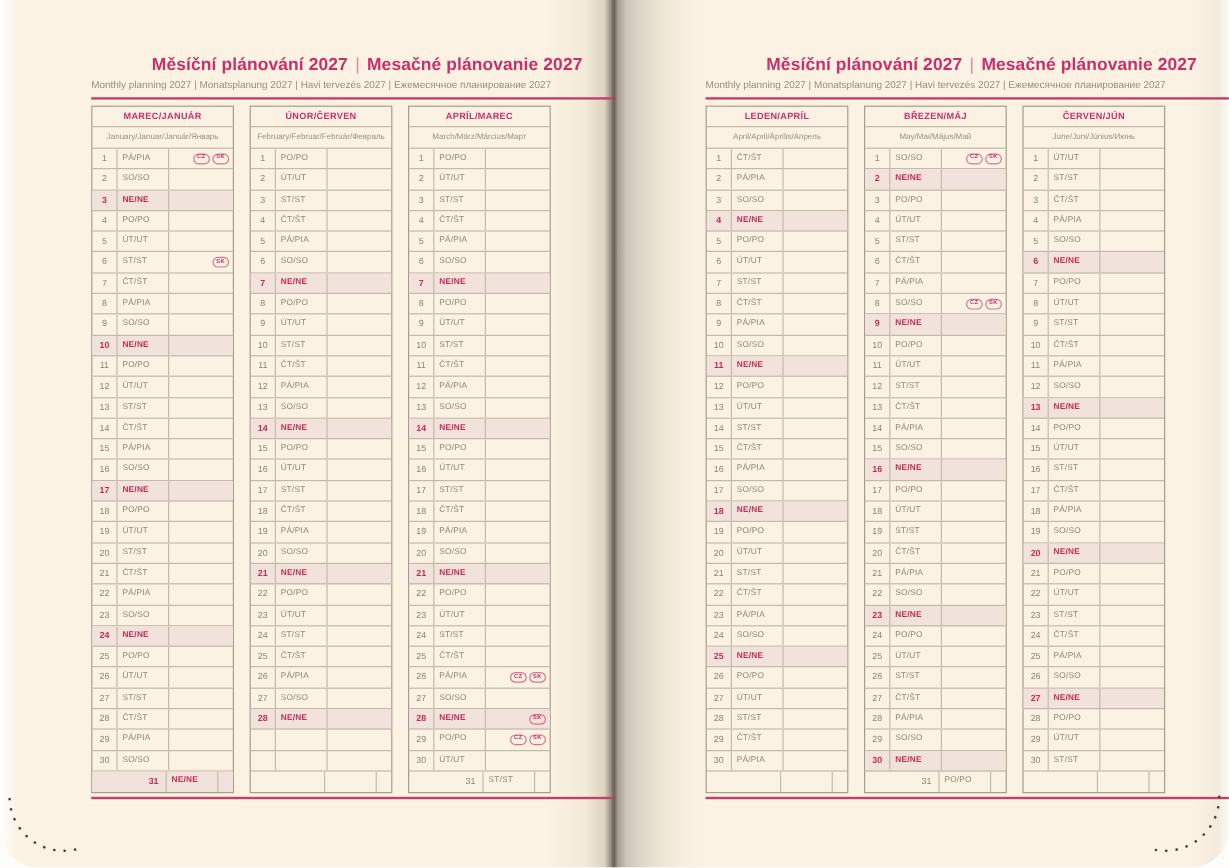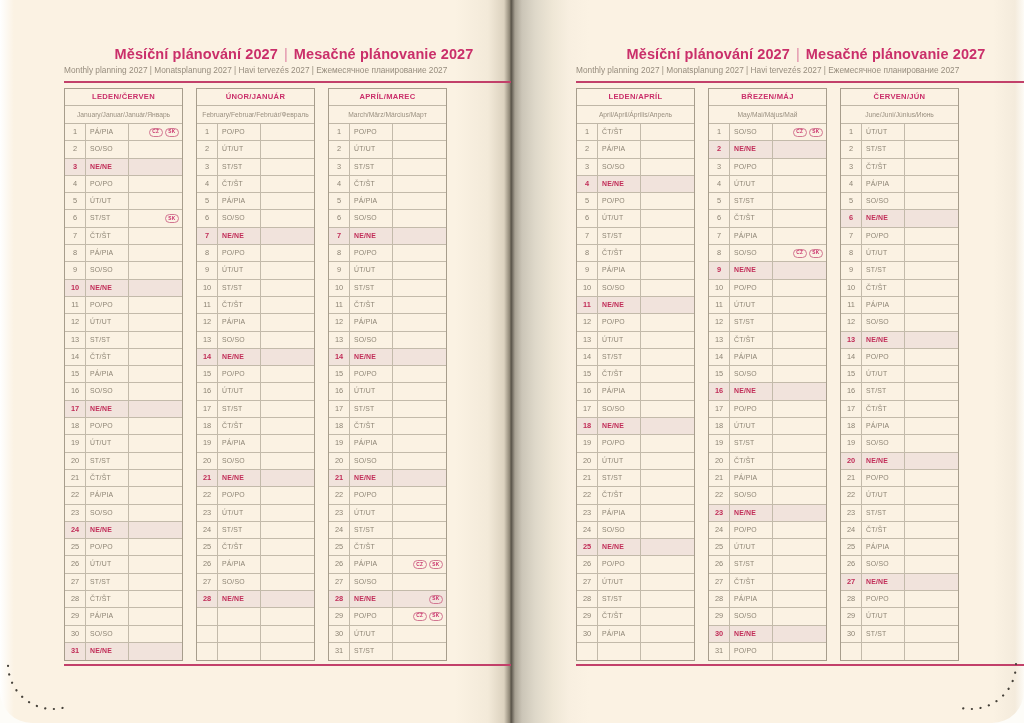--- a/index.html
+++ b/index.html
@@ -12,36 +12,36 @@
   .page-left{
     left:0;width:511px;
     background:linear-gradient(90deg,#ffffff 0px,#fbf2e3 14px,#fbf2e3 455px,#f3ead9 488px,#dcd2bf 504px,#8a8272 510px,#544e44 511px);
     border-bottom-left-radius:32px;
   }
   .page-right{
     left:511px;width:513px;
     background:linear-gradient(90deg,#544e44 0px,#a8a193 4px,#cbc5b7 11px,#ded8c9 24px,#efe7d6 42px,#f8efe0 58px,#fbf2e3 78px,#fbf2e3 482px,#f4ebdc 504px,#fdfbf6 513px);
     border-bottom-right-radius:32px;
   }
-  .content{position:absolute;top:46px;width:460px;}
+  .content{position:absolute;top:46px;width:460px;margin-left:12px;}
   .page-left .content{left:64px;}
   .page-right .content{left:65px;}
 
   .title-line{text-align:center;color:#ca2f6a;font-size:14.5px;font-weight:bold;letter-spacing:0.1px;line-height:17px;white-space:nowrap;}
   .title-div{color:#df87a6;font-weight:normal;padding:0 6px;}
   .subtitle{text-align:left;color:#978d7e;font-size:8.3px;line-height:13px;margin-top:1px;white-space:nowrap;}
   .rule{height:2px;background:#c2406a;margin-top:4px;}
   .rule-bottom{height:2px;background:#c2406a;margin-top:3px;}
 
   .months{display:flex;gap:13px;margin-top:5px;}
   .month{width:119px;border:1px solid #a79d8c;box-sizing:border-box;background:#fbf2e3;}
   .m-head{height:16px;line-height:16px;text-align:center;color:#ca2f6a;font-weight:bold;font-size:7.6px;letter-spacing:0.3px;border-bottom:1px solid #c0b7a7;}
   .m-langs{height:17px;line-height:17px;text-align:center;color:#9a9080;font-size:6.7px;border-bottom:1px solid #c0b7a7;white-space:nowrap;}
   .row{display:flex;height:17.3px;box-sizing:border-box;border-bottom:1px solid #c3baaa;}
-  .row:last-child{border-bottom:none;}
+  .row:last-child{border-bottom:none;padding-left:41px;}
   .cell{box-sizing:border-box;}
   .num{width:21px;border-right:1px solid #c3baaa;text-align:center;font-size:7.4px;color:#8d8474;line-height:16.3px;}
   .day{width:43px;border-right:1px solid #c3baaa;padding-left:4px;font-size:6.9px;color:#8d8474;line-height:16.3px;letter-spacing:0.2px;}
   .notes{flex:1;display:flex;align-items:center;justify-content:flex-end;gap:2px;padding-right:3px;}
   .row.sun{background:#f1e3dc;}
   .row.sun .num,.row.sun .day{color:#c12d58;font-weight:bold;}
   .badge{display:inline-block;border:1px solid #d27791;color:#ca2f6a;border-radius:8px;font-size:4.8px;font-weight:bold;line-height:6px;padding:0.5px 2.5px;letter-spacing:0.3px;}
   .arc{position:absolute;bottom:6px;}
   .arc-left{left:0;}
   .arc-right{right:0;}
@@ -49,21 +49,21 @@
 </head>
 <body>
 
 <div class="page page-left">
   <div class="content">
     <div class="title-line"><span>Měsíční plánování 2027</span><span class="title-div">|</span><span>Mesačné plánovanie 2027</span></div>
     <div class="subtitle">Monthly planning 2027 | Monatsplanung 2027 | Havi tervezés 2027 | Ежемесячное планирование 2027</div>
     <div class="rule"></div>
     <div class="months">
         <div class="month">
-          <div class="m-head">LEDEN/ČERVEN</div>
+          <div class="m-head">MAREC/JANUÁR</div>
           <div class="m-langs">January/Januar/Január/Январь</div>
           <div class="row">
             <div class="cell num">1</div>
             <div class="cell day">PÁ/PIA</div>
             <div class="cell notes">
               <span class="badge">CZ</span>
               <span class="badge">SK</span>
             </div>
           </div>
           <div class="row">
@@ -213,21 +213,21 @@
             <div class="cell day">SO/SO</div>
             <div class="cell notes"></div>
           </div>
           <div class="row sun">
             <div class="cell num">31</div>
             <div class="cell day">NE/NE</div>
             <div class="cell notes"></div>
           </div>
         </div>
         <div class="month">
-          <div class="m-head">ÚNOR/JANUÁR</div>
+          <div class="m-head">ÚNOR/ČERVEN</div>
           <div class="m-langs">February/Februar/Február/Февраль</div>
           <div class="row">
             <div class="cell num">1</div>
             <div class="cell day">PO/PO</div>
             <div class="cell notes"></div>
           </div>
           <div class="row">
             <div class="cell num">2</div>
             <div class="cell day">ÚT/UT</div>
             <div class="cell notes"></div>

